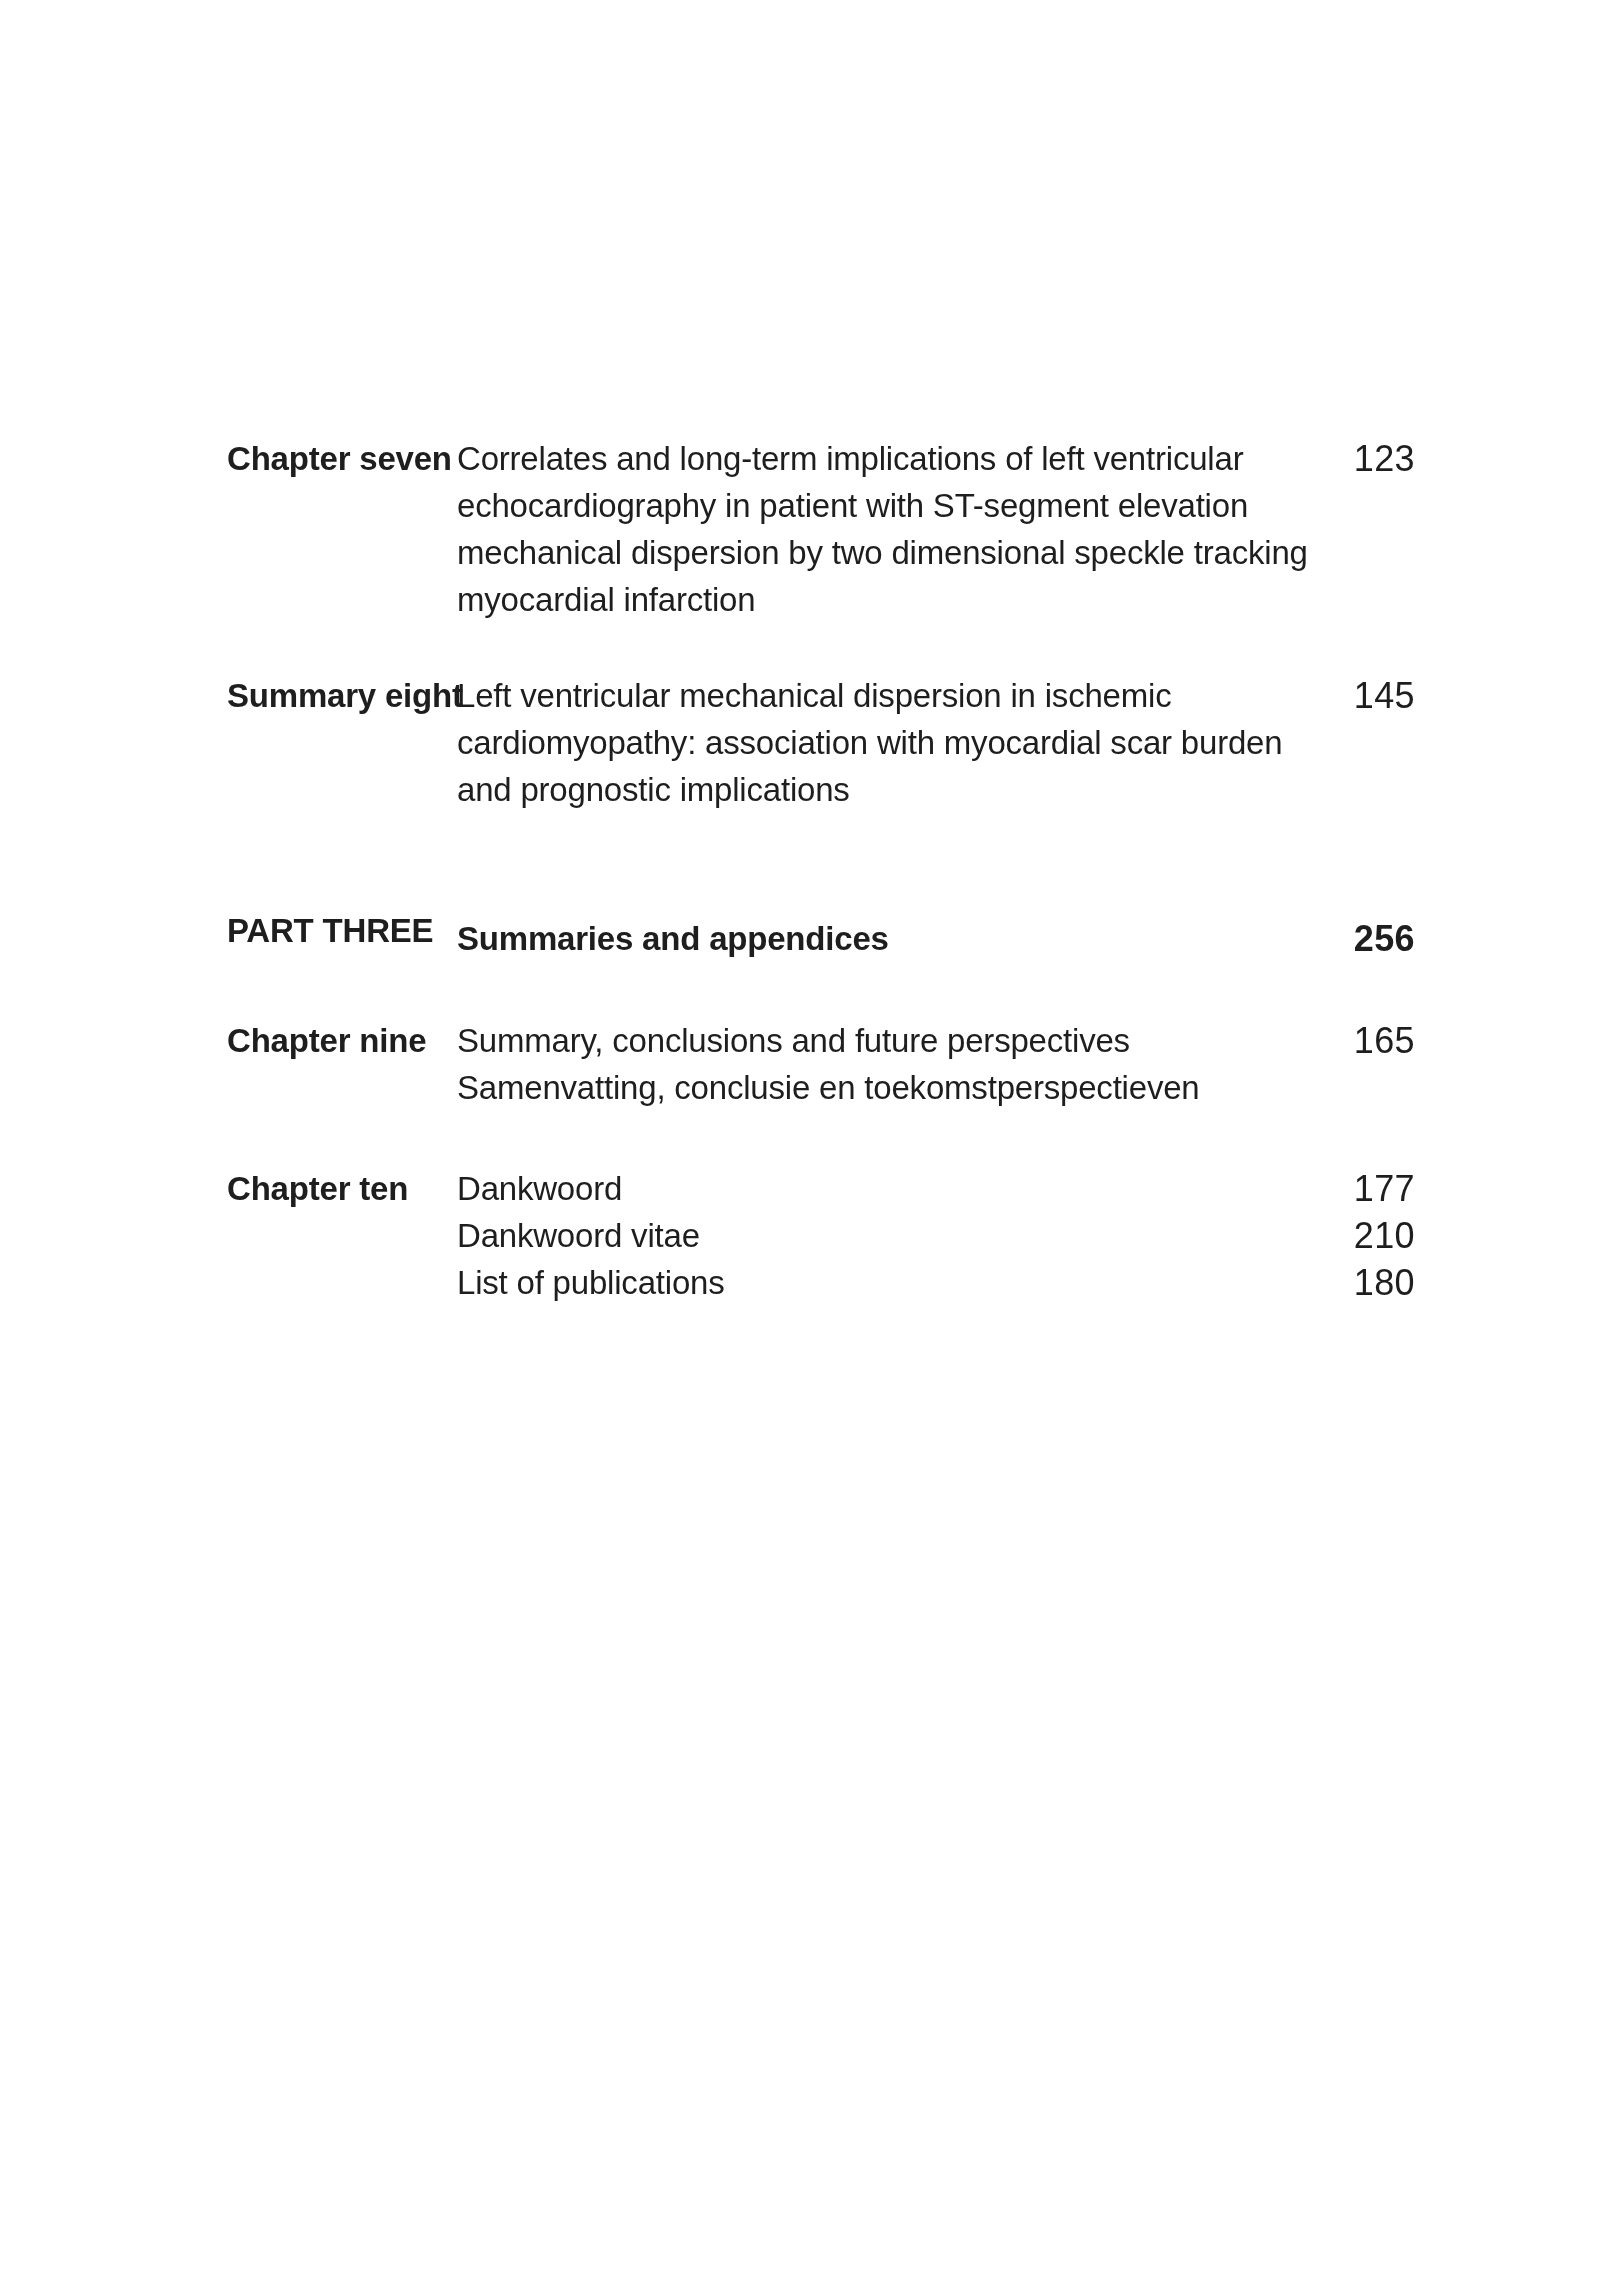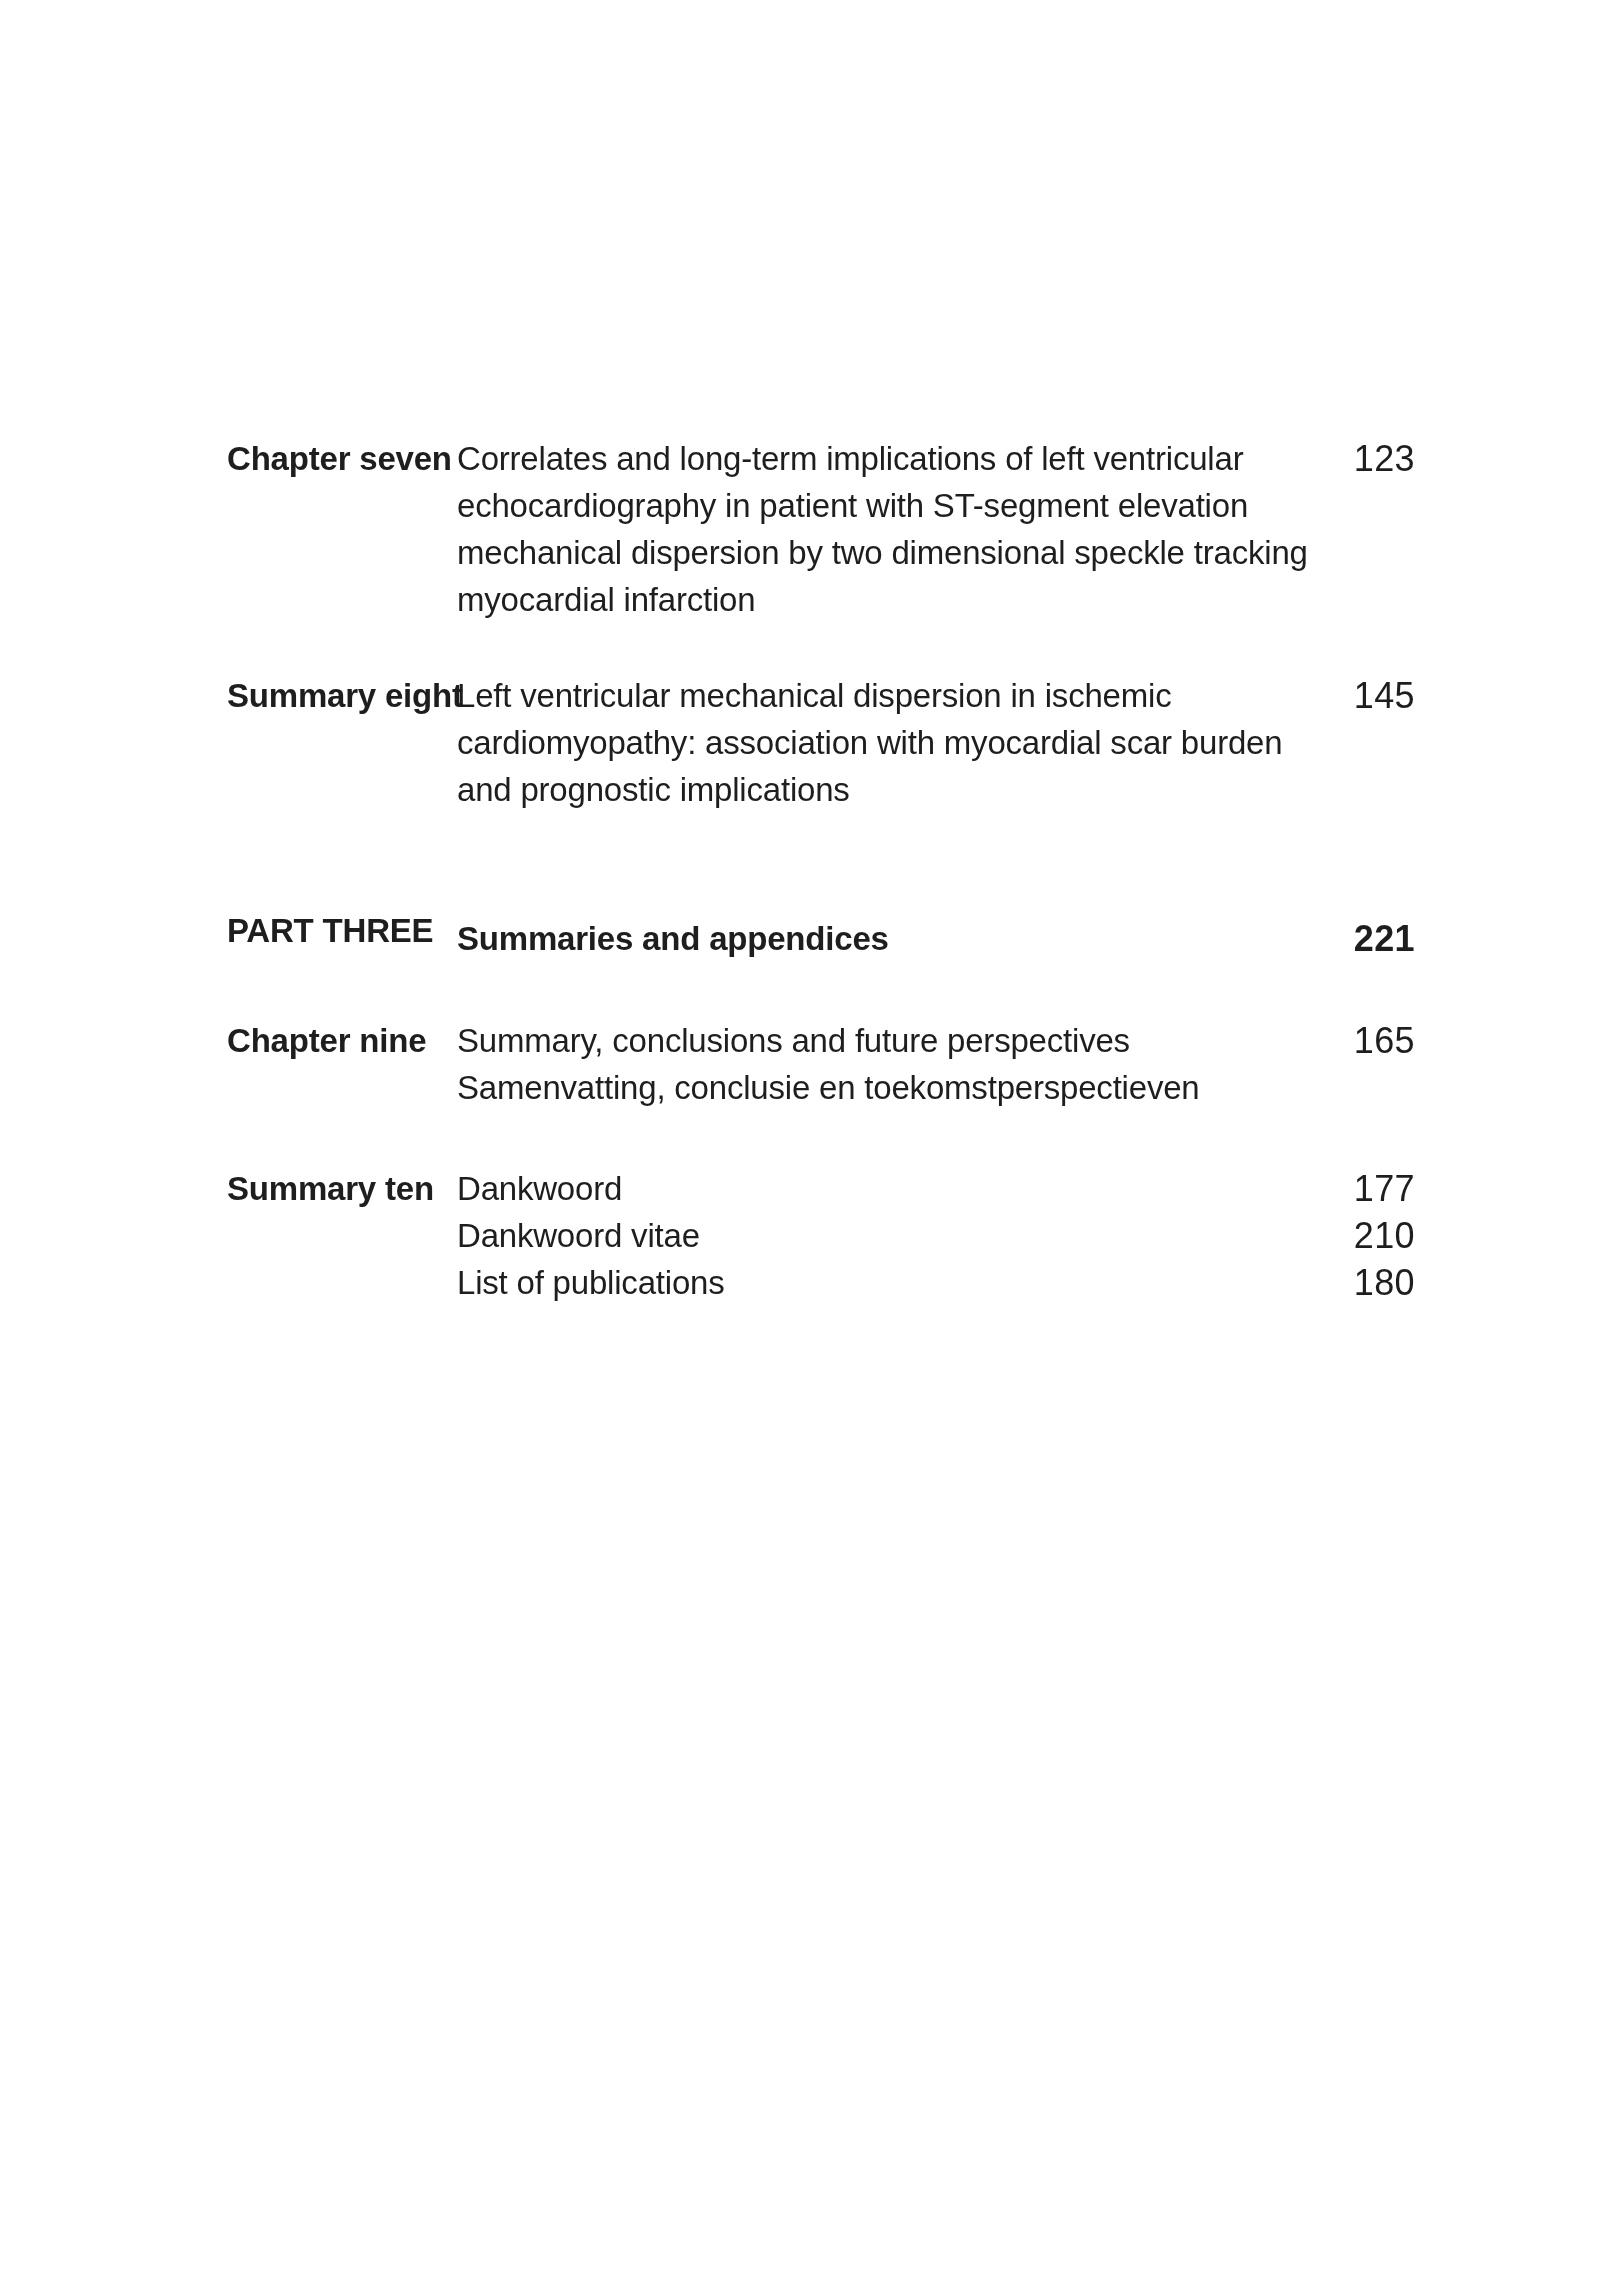--- a/index.html
+++ b/index.html
@@ -87,37 +87,37 @@
       <div class="pline">145</div>
     </div>
   </section>
 
   <section class="toc-row part gap-part">
     <div class="col-label">PART THREE</div>
     <div class="col-title">
       <div class="tline">Summaries and appendices</div>
     </div>
     <div class="col-page">
-      <div class="pline">221</div>
+      <div class="pline">256</div>
     </div>
   </section>
 
   <section class="toc-row gap-ch9">
     <div class="col-label">Chapter nine</div>
     <div class="col-title">
       <div class="tline">Summary, conclusions and future perspectives</div>
       <div class="tline">Samenvatting, conclusie en toekomstperspectieven</div>
     </div>
     <div class="col-page">
       <div class="pline">165</div>
     </div>
   </section>
 
   <section class="toc-row gap-ch10">
-    <div class="col-label">Summary ten</div>
+    <div class="col-label">Chapter ten</div>
     <div class="col-title">
       <div class="tline">Dankwoord</div>
       <div class="tline">Dankwoord vitae</div>
       <div class="tline">List of publications</div>
     </div>
     <div class="col-page">
       <div class="pline">177</div>
       <div class="pline">210</div>
       <div class="pline">180</div>
     </div>

